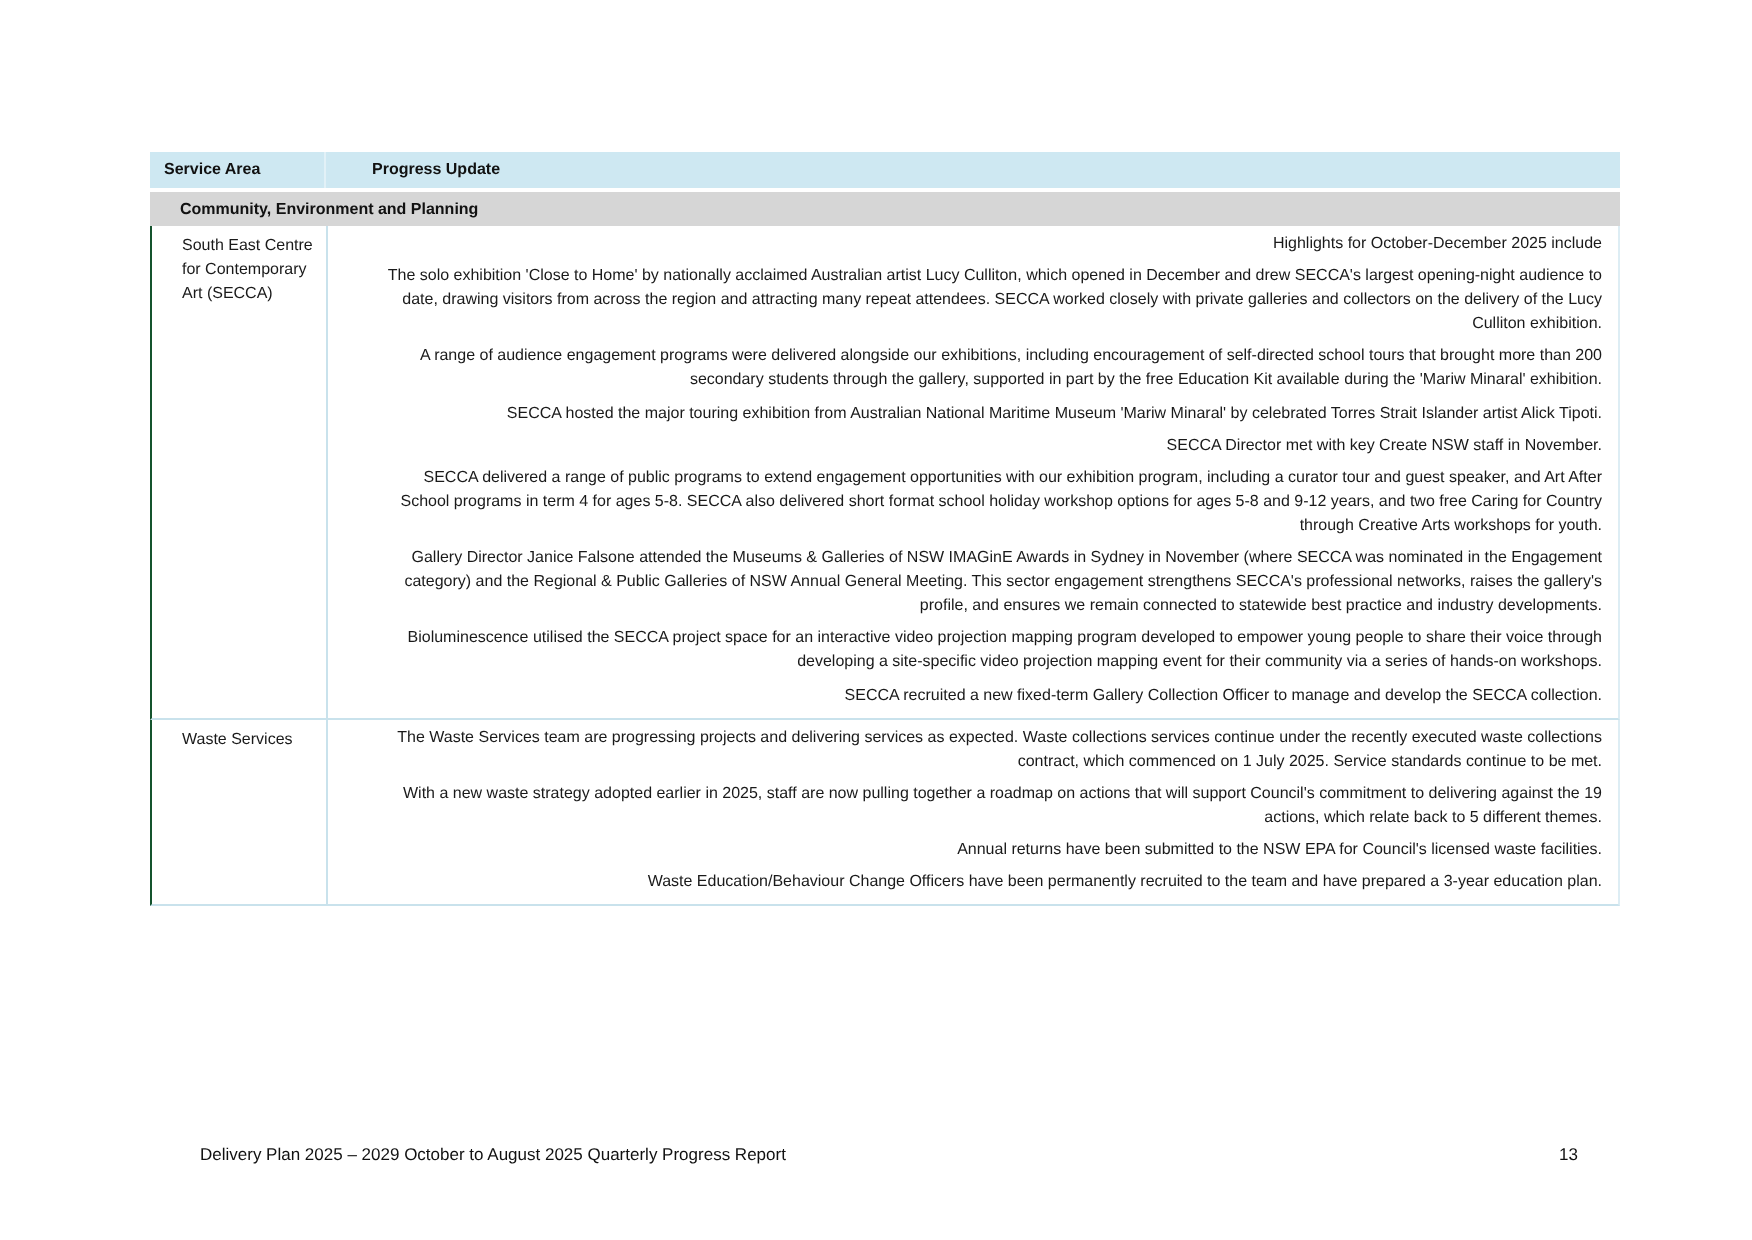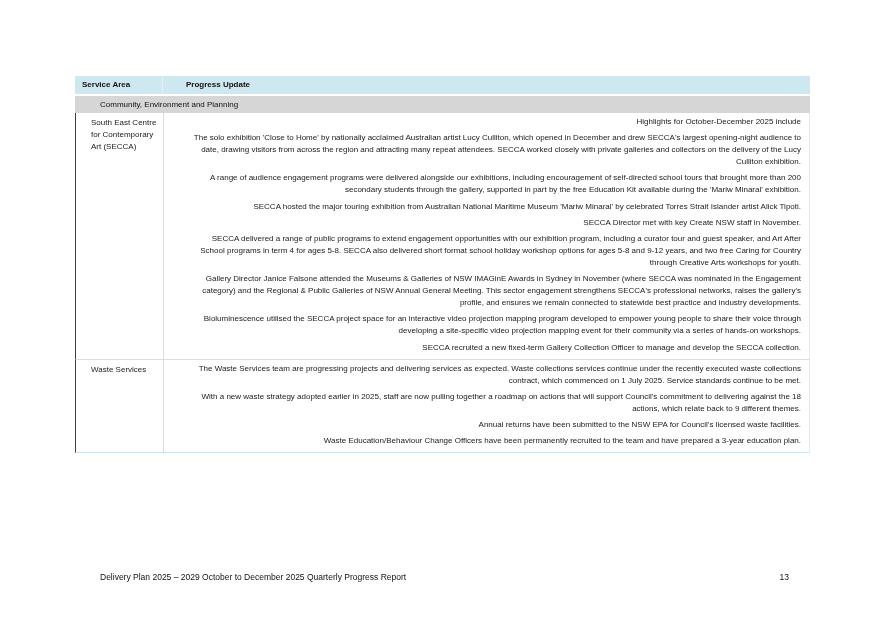--- a/index.html
+++ b/index.html
@@ -30,25 +30,25 @@
     line-height: 18px;
     color: #111111;
     box-sizing: border-box;
   }
   .col1 { flex: 0 0 88px; width: 88px; box-sizing: border-box; }
   .col2 { flex: 1; box-sizing: border-box; margin-left: 18px; }
   .thead .col1 { padding-left: 7px; border-right: 1px solid #e2f1f7; }
   .thead .col2 { padding-left: 5px; }
   .section-band {
     background: #d6d6d6;
-    font-weight: normal;
+    font-weight: bold;
     font-size: 8px;
     line-height: 17px;
     height: 17px;
-    padding-left: 25px;
+    padding-left: 15px;
     color: #111111;
   }
   .row {
     display: flex;
     border-bottom: 1px solid #c9e2ec;
     border-left: 1px solid #14532d;
     border-right: 1px solid #ddedf4;
   }
   .row:first-of-type { border-top: 1px solid #ddedf4; }
   .row .col1 {
@@ -106,26 +106,26 @@
         <p>Gallery Director Janice Falsone attended the Museums &amp; Galleries of NSW IMAGinE Awards in Sydney in November (where SECCA was nominated in the Engagement category) and the Regional &amp; Public Galleries of NSW Annual General Meeting. This sector engagement strengthens SECCA's professional networks, raises the gallery's profile, and ensures we remain connected to statewide best practice and industry developments.</p>
         <p>Bioluminescence utilised the SECCA project space for an interactive video projection mapping program developed to empower young people to share their voice through developing a site-specific video projection mapping event for their community via a series of hands-on workshops.</p>
         <p>SECCA recruited a new fixed-term Gallery Collection Officer to manage and develop the SECCA collection.</p>
       </div>
     </div>
 
     <div class="row">
       <div class="col1">Waste Services</div>
       <div class="col2">
         <p>The Waste Services team are progressing projects and delivering services as expected. Waste collections services continue under the recently executed waste collections contract, which commenced on 1 July 2025. Service standards continue to be met.</p>
-        <p>With a new waste strategy adopted earlier in 2025, staff are now pulling together a roadmap on actions that will support Council's commitment to delivering against the 18 actions, which relate back to 9 different themes.</p>
+        <p>With a new waste strategy adopted earlier in 2025, staff are now pulling together a roadmap on actions that will support Council's commitment to delivering against the 19 actions, which relate back to 5 different themes.</p>
         <p>Annual returns have been submitted to the NSW EPA for Council's licensed waste facilities.</p>
         <p>Waste Education/Behaviour Change Officers have been permanently recruited to the team and have prepared a 3-year education plan.</p>
       </div>
     </div>
 
   </div>
 
   <div class="footer">
-    <span>Delivery Plan 2025 – 2029 October to December 2025 Quarterly Progress Report</span>
+    <span>Delivery Plan 2025 – 2029 October to August 2025 Quarterly Progress Report</span>
     <span>13</span>
   </div>
 
 </div>
 
 </body></html>

